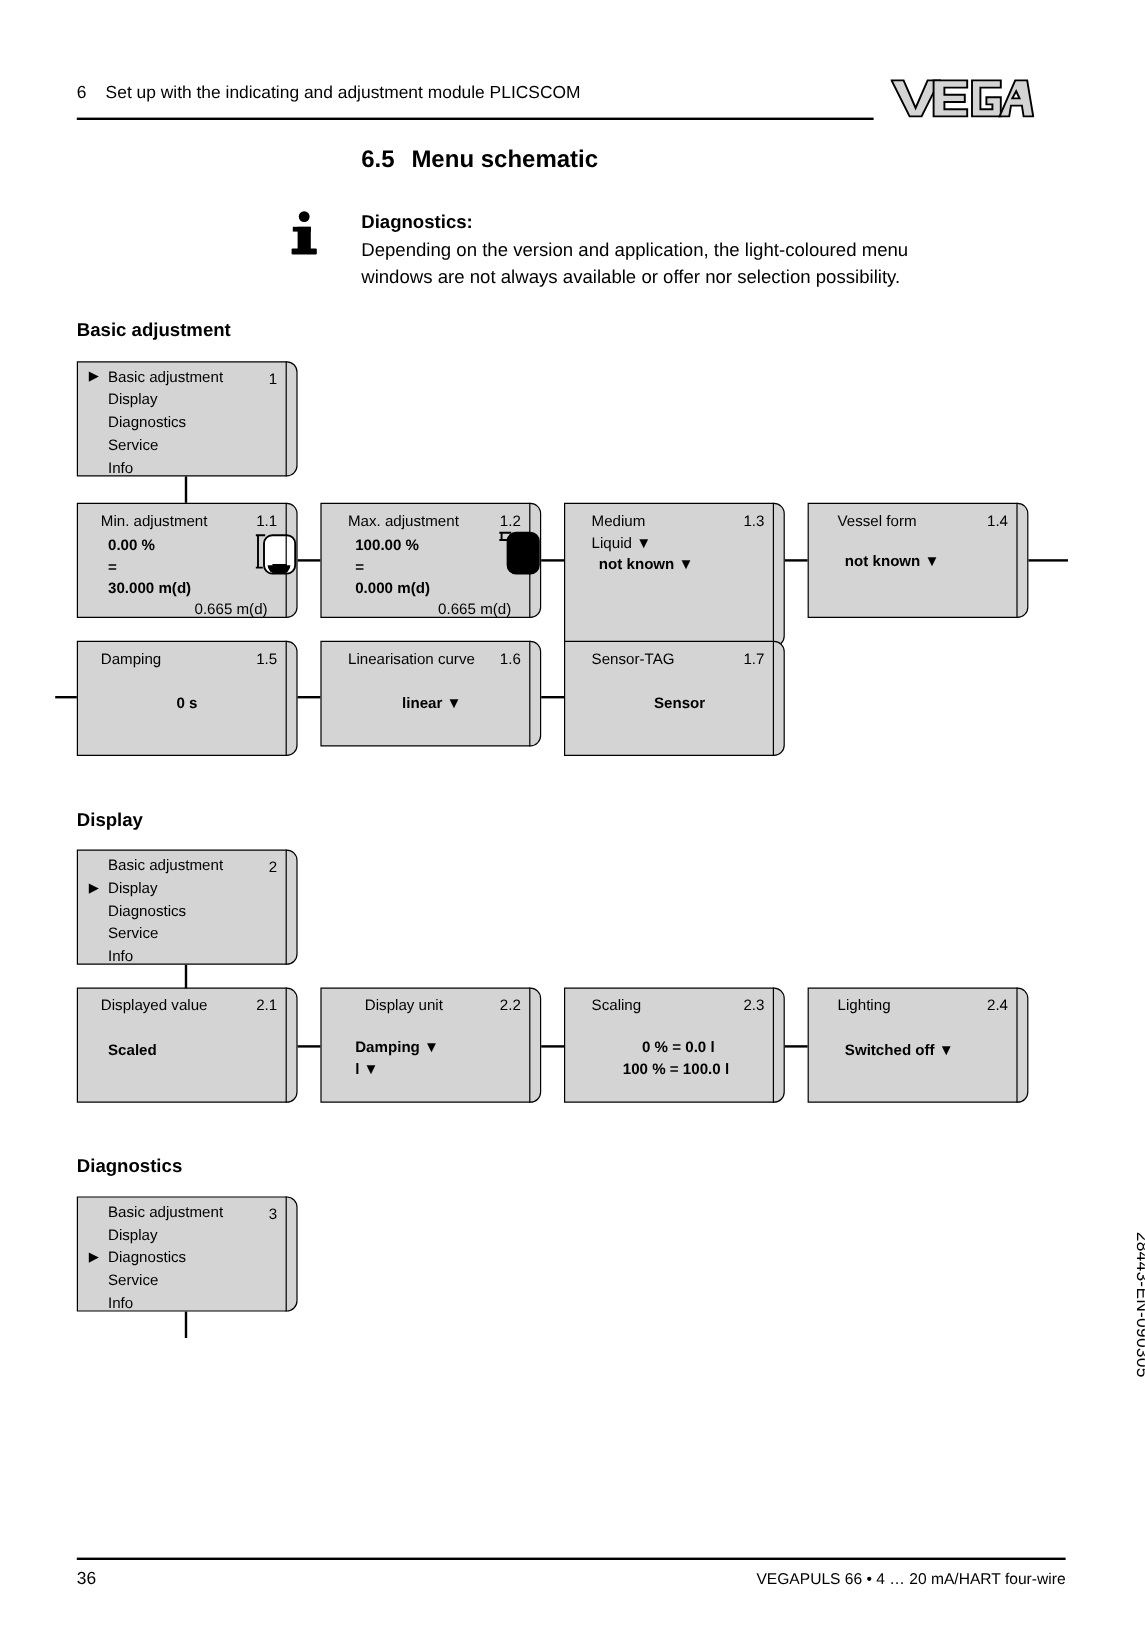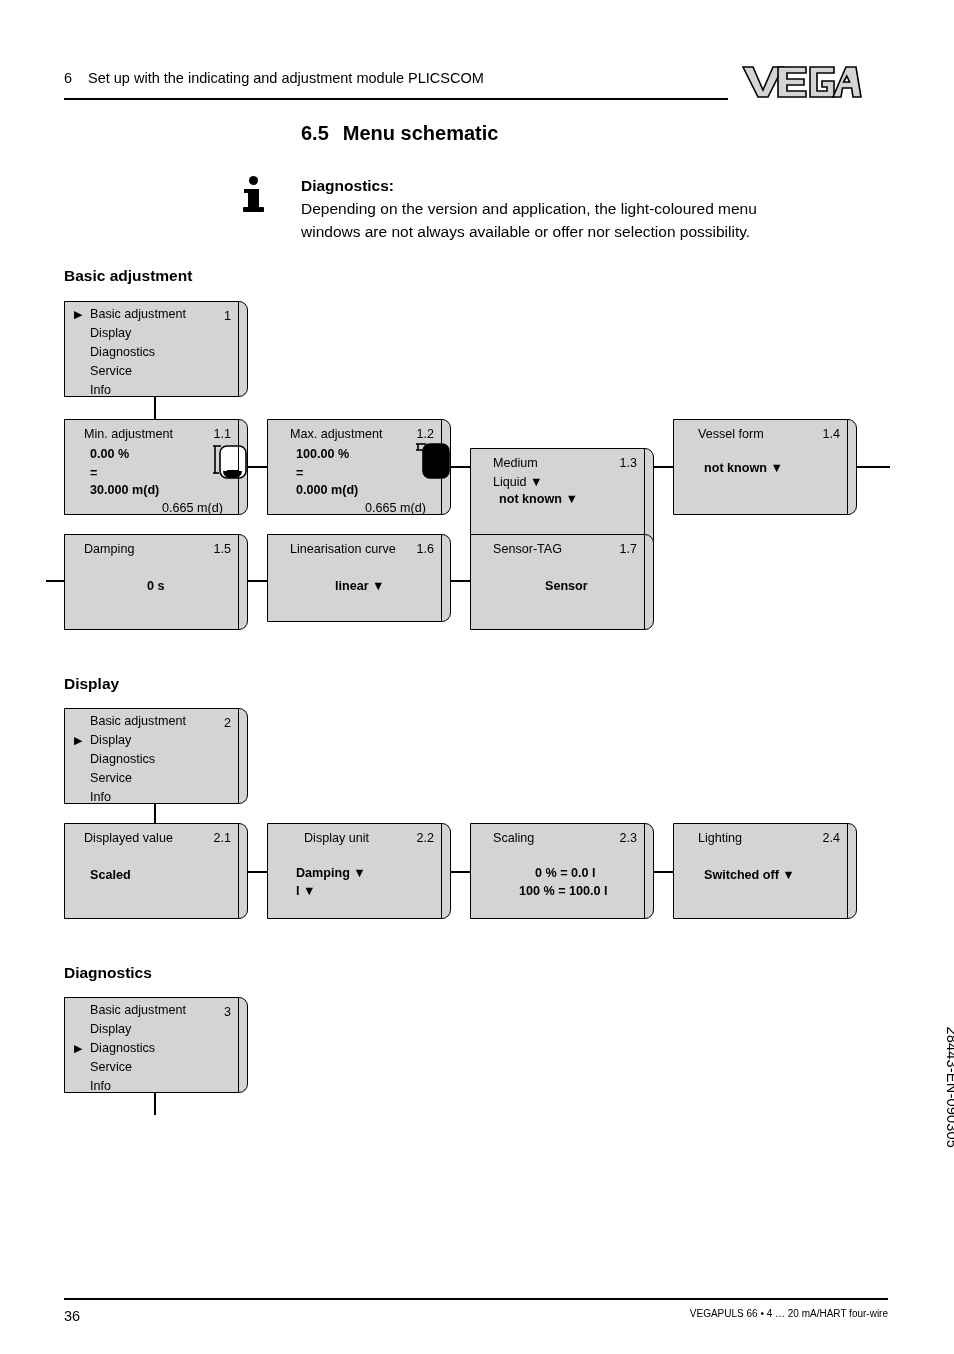--- a/index.html
+++ b/index.html
@@ -206,21 +206,21 @@
   .footer-page {
     position: absolute;
     left: 64px;
     top: 1308px;
     font-size: 14.5px;
   }
   .footer-doc {
     position: absolute;
     right: 66px;
     top: 1308px;
-    font-size: 10px;
+    font-size: 13px;
     white-space: nowrap;
     text-align: right;
   }
   .sidecode {
     position: absolute;
     right: -6px;
     top: 1148px;
     font-size: 14.5px;
     white-space: nowrap;
     transform: rotate(90deg);
@@ -312,21 +312,21 @@
     <svg width="38" height="46" viewBox="0 0 38 46" xmlns="http://www.w3.org/2000/svg">
       <path d="M14 8 h12 a7 7 0 0 1 7 7 v20 a7 7 0 0 1 -7 7 h-12 a7 7 0 0 1 -7 -7 v-20 a7 7 0 0 1 7 -7 z" fill="#ffffff" stroke="#000" stroke-width="1.6"></path>
       <path d="M7 15 a7 7 0 0 1 7 -7 h12 a7 7 0 0 1 7 7 v20 a7 7 0 0 1 -7 7 h-12 a7 7 0 0 1 -7 -7 z" fill="#000"></path>
       <line x1="2" y1="8" x2="2" y2="14" stroke="#000" stroke-width="1.6"></line>
       <line x1="0" y1="8" x2="10" y2="8" stroke="#000" stroke-width="1.6"></line>
       <line x1="0" y1="14" x2="8" y2="14" stroke="#000" stroke-width="1.6"></line>
     </svg>
   </div>
 </div>
 
-<div class="mbox" style="left:470px; top:419px; width:184px; height:120px;margin-top:29px;">
+<div class="mbox" style="left:470px; top:419px; width:184px; height:120px;">
   <span class="mbox-title" style="left:22px;">Medium</span>
   <span class="mbox-num">1.3</span>
   <span class="mbox-row" style="left:22px; top:26px;">Liquid ▼</span>
   <span class="mbox-row b" style="left:28px; top:43px;">not known ▼</span>
 </div>
 
 <div class="mbox" style="left:673px; top:419px; width:184px; height:96px;">
   <span class="mbox-title" style="left:24px;">Vessel form</span>
   <span class="mbox-num">1.4</span>
   <span class="mbox-row b" style="left:30px; top:41px;">not known ▼</span>

